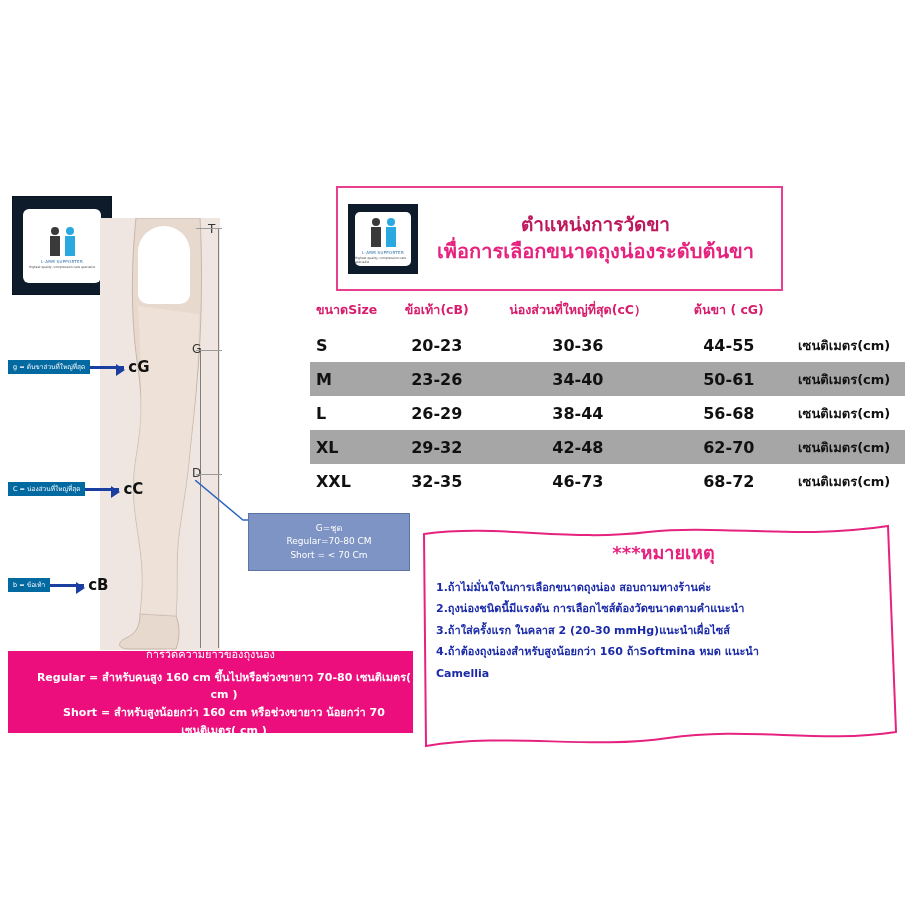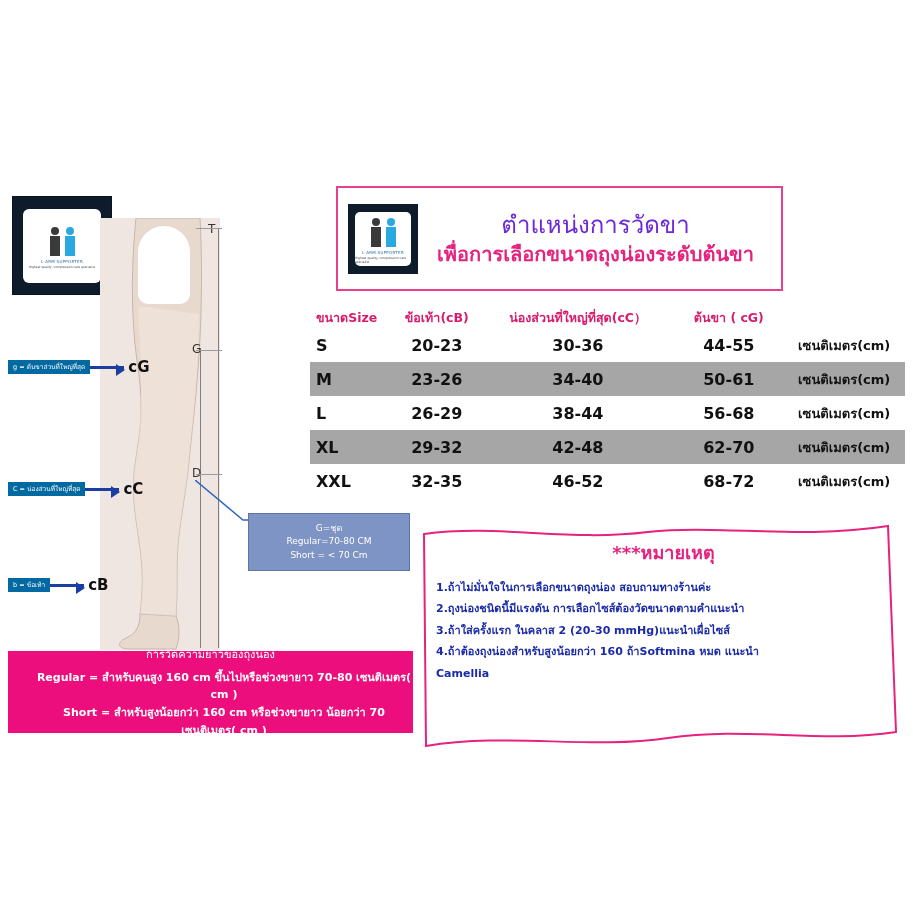--- a/index.html
+++ b/index.html
@@ -86,27 +86,27 @@
   }
   .titlebox .logo-box2{
     width:70px;height:70px;margin-left:10px;background:#0d1b2a;
     display:flex;align-items:center;justify-content:center;flex-shrink:0;
   }
   .logo-inner2{
     width:56px;height:54px;background:#fff;border-radius:5px;
     display:flex;flex-direction:column;align-items:center;justify-content:center;
   }
   .titlebox .ttxt{flex:1;text-align:center;padding-right:8px;}
-  .ttxt .l1{color:#6d28d9;font-size:24px;font-weight:normal;line-height:1.35;}
+  .ttxt .l1{color:#be185d;font-size:19px;font-weight:bold;line-height:1.35;}
   .ttxt .l2{color:#e5237f;font-size:20px;font-weight:bold;line-height:1.35;}
 
   
   .table{position:absolute;left:310px;top:300px;width:595px;}
   .thead{
-    display:flex;align-items:flex-end;height:28px;font-weight:bold;color:#d81b6b;font-size:12.5px;
+    display:flex;align-items:flex-start;height:28px;font-weight:bold;color:#d81b6b;font-size:12.5px;
   }
   .trow{display:flex;align-items:center;height:34px;font-size:16px;font-weight:bold;color:#111;}
   .trow.alt{background:#a6a6a6;}
   .c0{width:62px;padding-left:6px;}
   .c1{width:120px;text-align:center;}
   .c2{width:165px;text-align:center;}
   .c3{width:140px;text-align:center;}
   .c4{width:108px;font-size:13px;}
   .thead .c0{width:62px;padding-left:6px;}
   .thead .c1{width:120px;text-align:center;}
@@ -260,21 +260,21 @@
       <div class="c0">XL</div>
       <div class="c1">29-32</div>
       <div class="c2">42-48</div>
       <div class="c3">62-70</div>
       <div class="c4">เซนติเมตร(cm)</div>
     </div>
 
     <div class="trow">
       <div class="c0">XXL</div>
       <div class="c1">32-35</div>
-      <div class="c2">46-52</div>
+      <div class="c2">46-73</div>
       <div class="c3">68-72</div>
       <div class="c4">เซนติเมตร(cm)</div>
     </div>
   </div>
 
   <div class="notes">
     <svg width="490" height="238">
       <path d="M6,14 C80,4 150,22 230,12 C300,4 380,20 470,6 L478,212 C400,224 330,206 250,218 C170,230 90,212 8,226 Z" fill="#ffffff" stroke="#e5237f" stroke-width="2"></path>
     </svg>
     <div class="notes-content">

